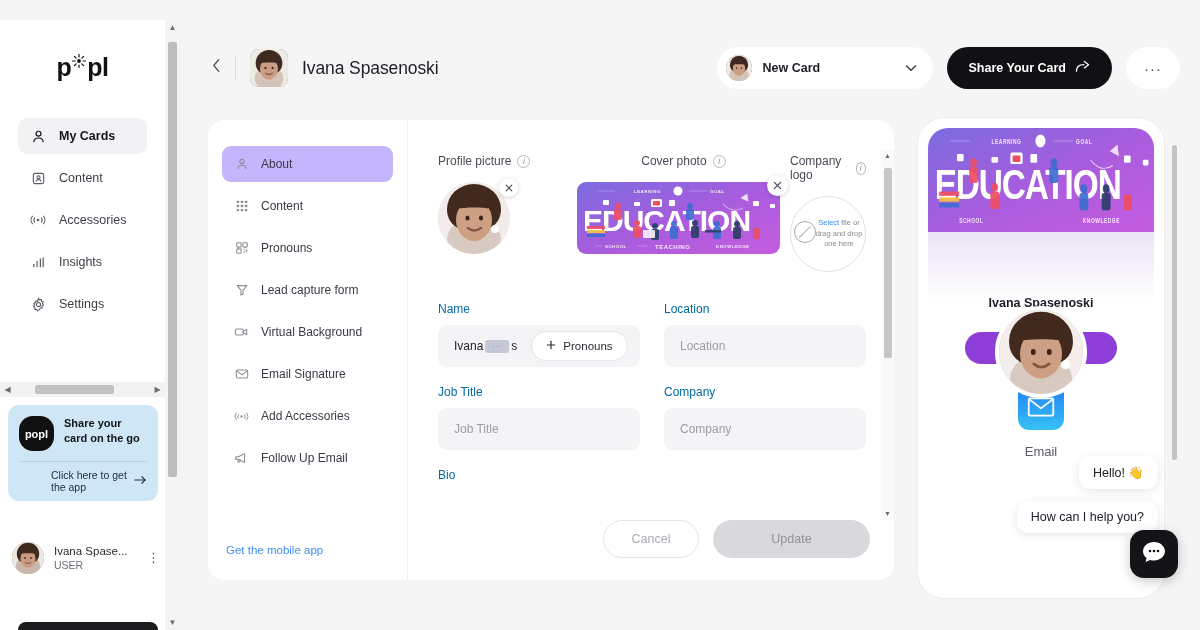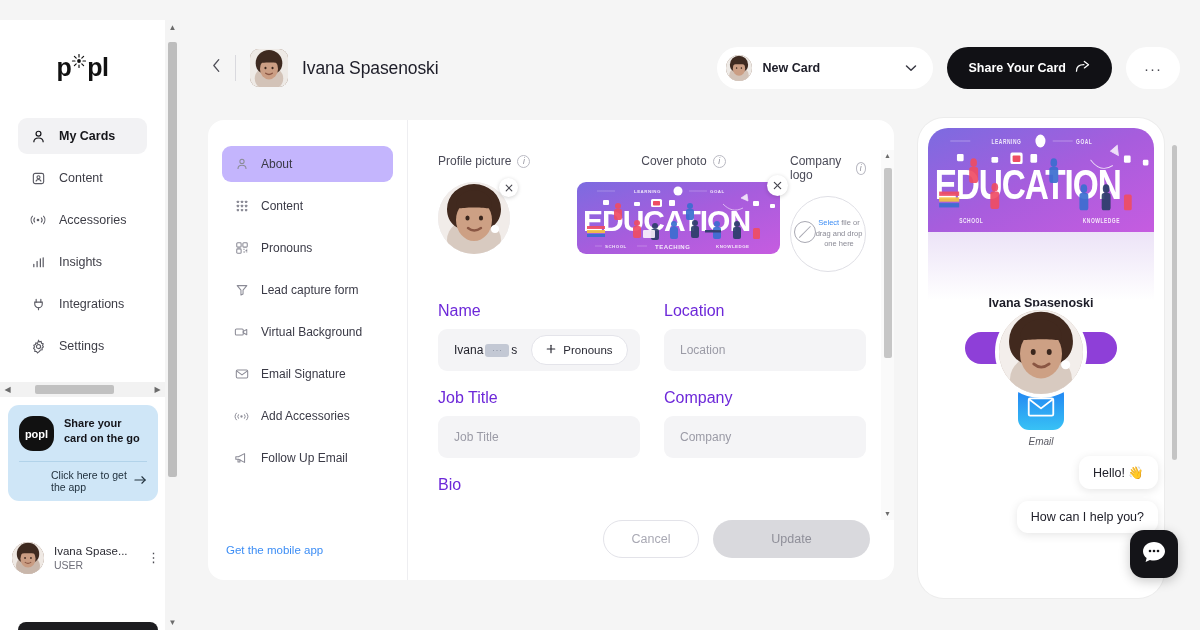--- a/index.html
+++ b/index.html
@@ -182,21 +182,21 @@
     width:22px; height:22px; border-radius:50%; border:1.3px solid #a8a8b2; position:relative; margin-bottom:4px;
   }
   .logo-circle .ban:after {
     content:""; position:absolute; left:50%; top:2px; width:1.3px; height:16px;
     background:#a8a8b2; transform: translateX(-50%) rotate(45deg); transform-origin: center;
   }
   .logo-circle .ctxt { font-size: 7.5px; color:#8a8a95; line-height: 1.45; }
   .logo-circle .ctxt .blue { color:#3c8df5; }
 
   .fields { margin-top: 30px; display:grid; grid-template-columns: 1fr 1fr; gap: 0 24px; }
-  .f-label { font-size: 16px; color:#6d28d9; margin-bottom: 9px; }
+  .f-label { font-size: 12px; color:#0369a1; margin-bottom: 9px; }
   .f-input {
     height: 42px; background:#f4f4f6; border-radius: 9px;
     display:flex; align-items:center; padding: 0 16px;
     font-size: 12px; color:#9b9ba6; margin-bottom: 18px;
   }
   .name-row { display:flex; align-items:center; gap: 14px; padding-left: 16px; }
   .name-val { font-size: 12px; color:#1f1f29; display:flex; align-items:center; gap:2px;}
   .redact { display:inline-block; width: 24px; height: 13px; background:#c3c8d4; border-radius:3px; vertical-align:-2px;
             color:#8d93a3; font-size:9px; text-align:center; line-height:13px; letter-spacing:0.5px; }
   .pronouns-btn {
@@ -252,21 +252,21 @@
     display:flex; align-items:center; justify-content:center; cursor:pointer;
   }
   .email-tile {
     position:absolute; left:50%; transform:translateX(-50%); top: 152px; text-align:center;
   }
   .email-icon {
     width: 46px; height: 46px; border-radius: 11px;
     background: linear-gradient(#1f7cf2, #38c2f5);
     display:flex; align-items:center; justify-content:center; margin: 0 auto;
   }
-  .email-label { font-size: 10px; color:#5a5a63; margin-top: 6px; font-style: italic; }
+  .email-label { font-size: 13px; color:#5a5a63; margin-top: 14px; }
 
   
   .v-scroll-right {
     position:absolute; right: 23px; top: 125px; width: 5px; height: 315px;
     background:#c4c4c4; border-radius: 3px;
   }
 
   
   .bubble {
     position:absolute; background:#ffffff; border-radius: 11px;
@@ -352,30 +352,20 @@
           <svg width="15" height="15" viewBox="0 0 16 16" fill="none" stroke="currentColor" stroke-width="1.3" stroke-linecap="round">
             <line x1="3" y1="12.5" x2="3" y2="10"></line>
               <line x1="6.5" y1="12.5" x2="6.5" y2="7"></line>
             <line x1="10" y1="12.5" x2="10" y2="4"></line>
               <line x1="13" y1="12.5" x2="13" y2="3"></line>
           </svg>
         </span>
         <span>Insights</span>
       </div>
 
-      <div class="nav-item">
-        <span class="nav-icon">
-          <svg width="15" height="15" viewBox="0 0 16 16" fill="none" stroke="currentColor" stroke-width="1.2" stroke-linecap="round">
-            <path d="M5.5 2.5v3M10.5 2.5v3"></path>
-              <path d="M4 5.5h8v2a4 4 0 0 1-4 4 4 4 0 0 1-4-4z"></path>
-            <path d="M8 11.5v2"></path>
-          </svg>
-        </span>
-        <span>Integrations</span>
-      </div>
 
       <div class="nav-item">
         <span class="nav-icon">
           <svg width="15" height="15" viewBox="0 0 16 16" fill="none" stroke="currentColor" stroke-width="1.2">
             <circle cx="8" cy="8" r="2.2"></circle>
             <path d="M8 1.6l1 1.5 1.8-.4.5 1.8 1.7.7-.7 1.7.9 1.6-1.4 1.2.1 1.8-1.8.2-1 1.5L8 14l-1.1.9-1-1.5-1.8-.2.1-1.8L2.8 10l.9-1.6L3 6.7l1.7-.7.5-1.8L7 4.6z"></path>
           </svg>
         </span>
         <span>Settings</span>
       </div>

